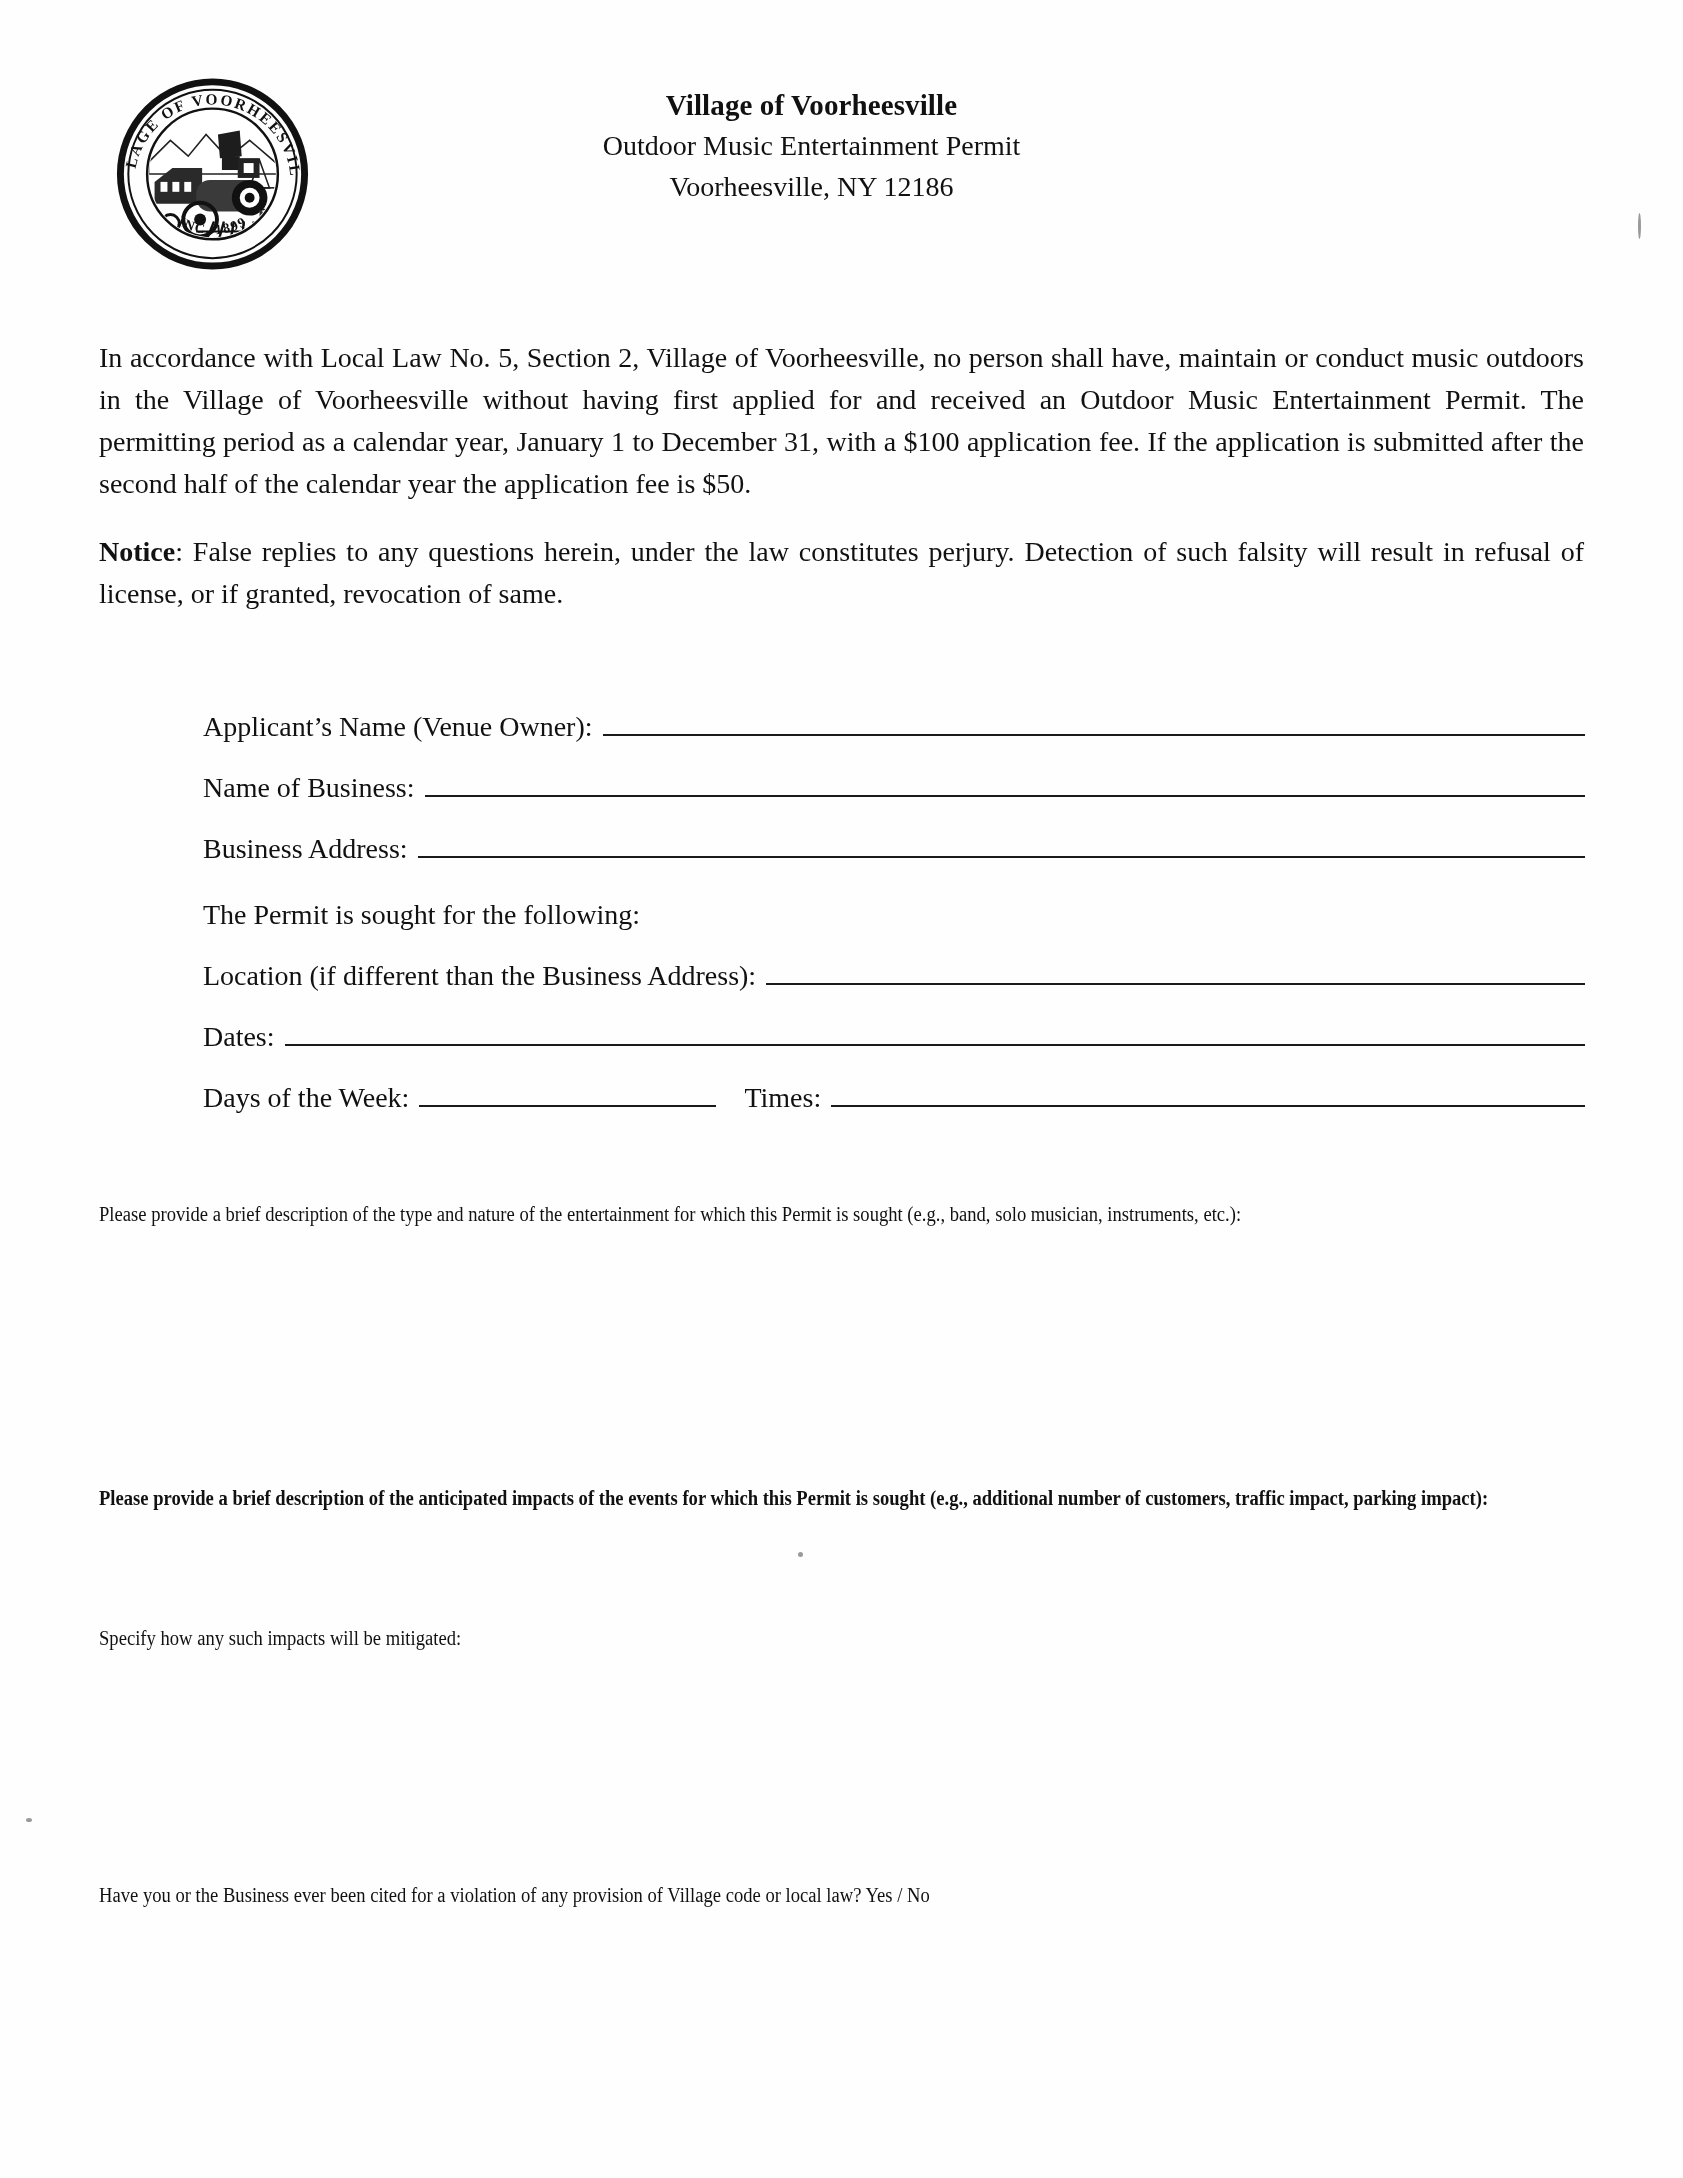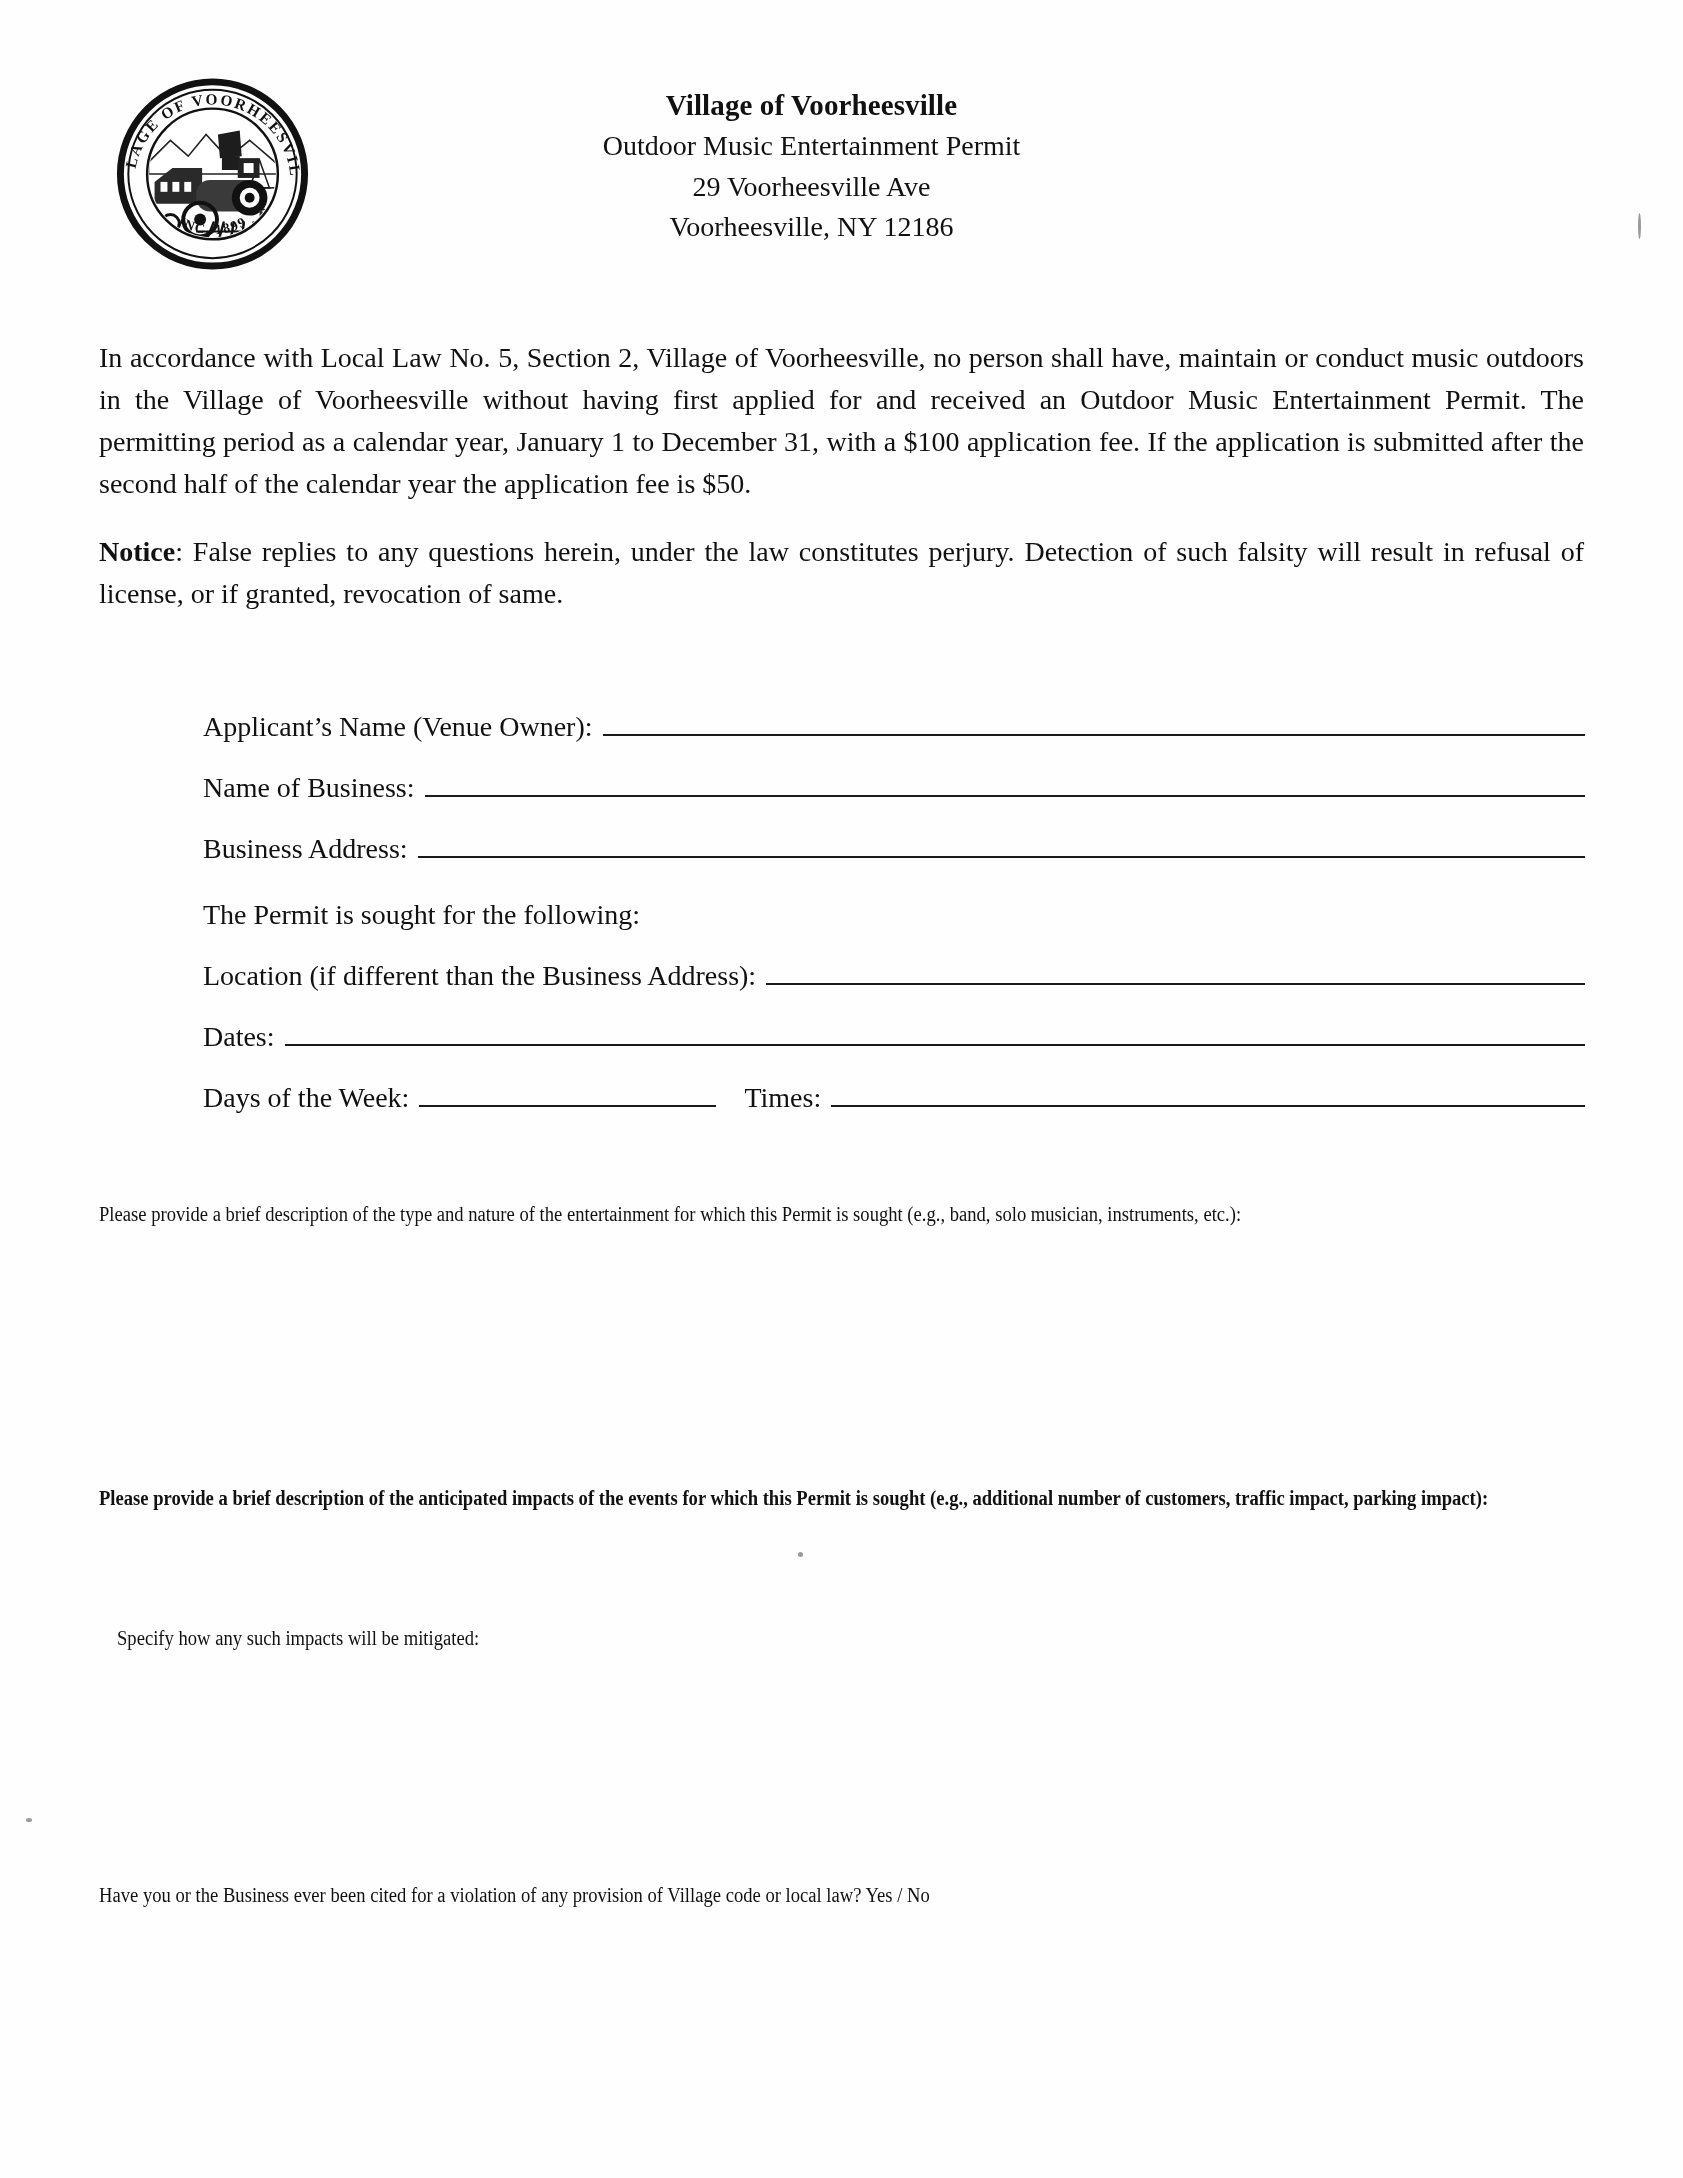--- a/index.html
+++ b/index.html
@@ -113,21 +113,21 @@
     transform-origin: left top;
   }
   .narrow {
     display: block;
     transform: scaleX(0.93);
     transform-origin: left center;
     width: 107.5%;
   }
   .blk-1 { top: 1200px; }
   .blk-2 { top: 1484px; font-weight: bold; }
-  .blk-3 { top: 1624px; margin-left: 18px; }
+  .blk-3 { top: 1624px; }
   .blk-4 { top: 1881px; }
   .blk-5 { top: 1965px; }
 
   .speck {
     position: absolute;
     background: #9a9a9a;
     border-radius: 50%;
   }
 </style>
 </head>
@@ -198,21 +198,20 @@
         </text>
         <text font-family="Liberation Serif, serif" font-size="14" font-weight="bold" letter-spacing="1.6" fill="#111">
           <textPath href="#arcBot" startOffset="50%" text-anchor="middle">INC. 1899</textPath>
         </text>
       </svg>
     </div>
 
     <div class="header-text">
       <div class="org">Village of Voorheesville</div>
       <div class="line">Outdoor Music Entertainment Permit</div>
-      <div class="line">29 Voorheesville Ave</div>
       <div class="line">Voorheesville, NY 12186</div>
     </div>
   </div>
 
   <div class="intro">
     <p class="para">In accordance with Local Law No. 5, Section 2, Village of Voorheesville, no person shall have, maintain or conduct music outdoors in the Village of Voorheesville without having first applied for and received an Outdoor Music Entertainment Permit. The permitting period as a calendar year, January 1 to December 31, with a $100 application fee. If the application is submitted after the second half of the calendar year the application fee is $50.</p>
     <p class="para"><b>Notice</b><span>: False replies to any questions herein, under the law constitutes perjury. Detection of such falsity will result in refusal of license, or if granted, revocation of same.</span></p>
   </div>
 
   <div class="fields">

